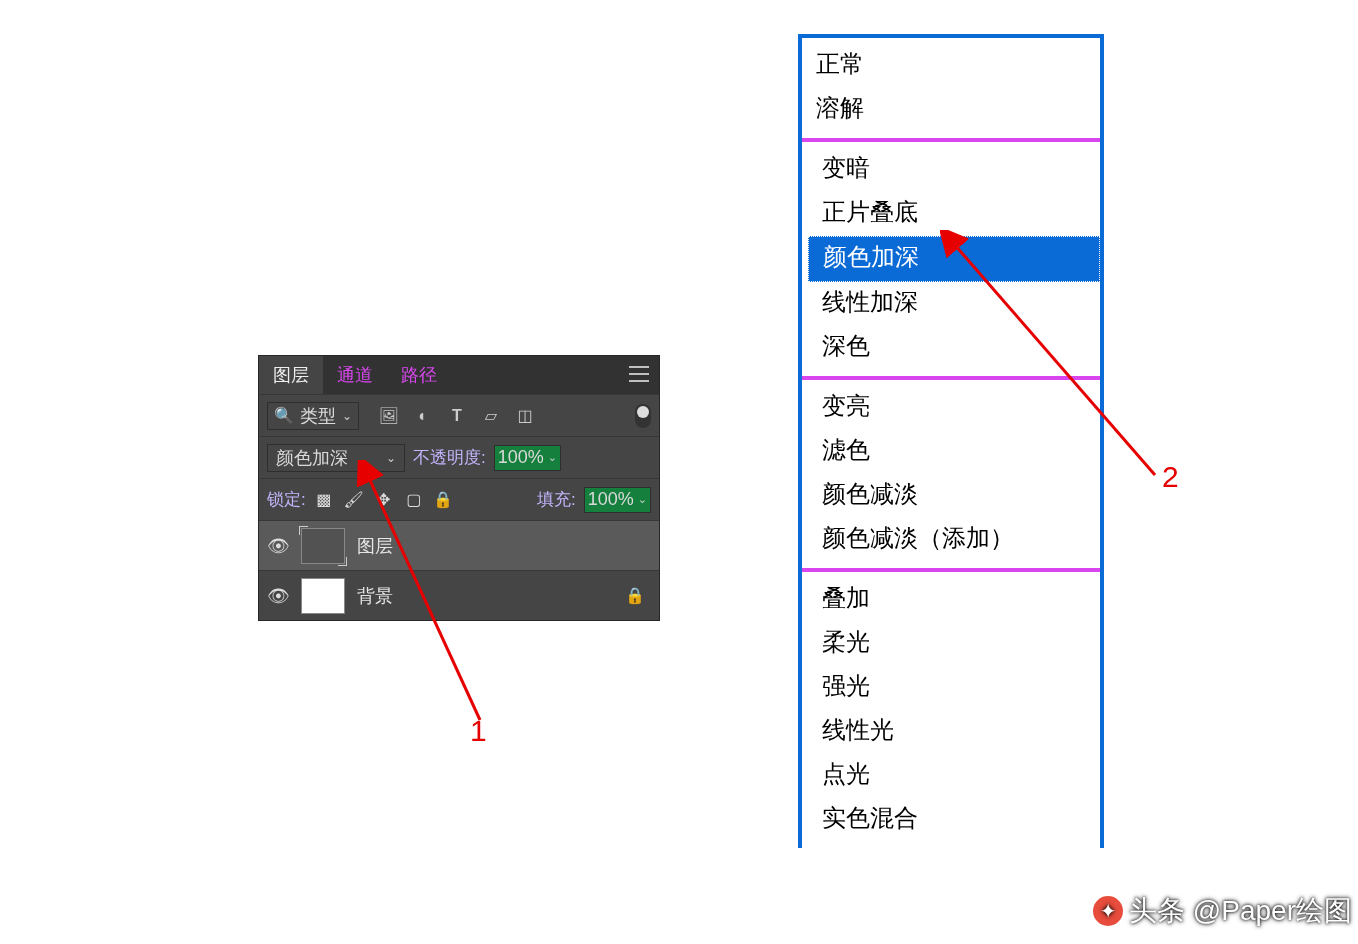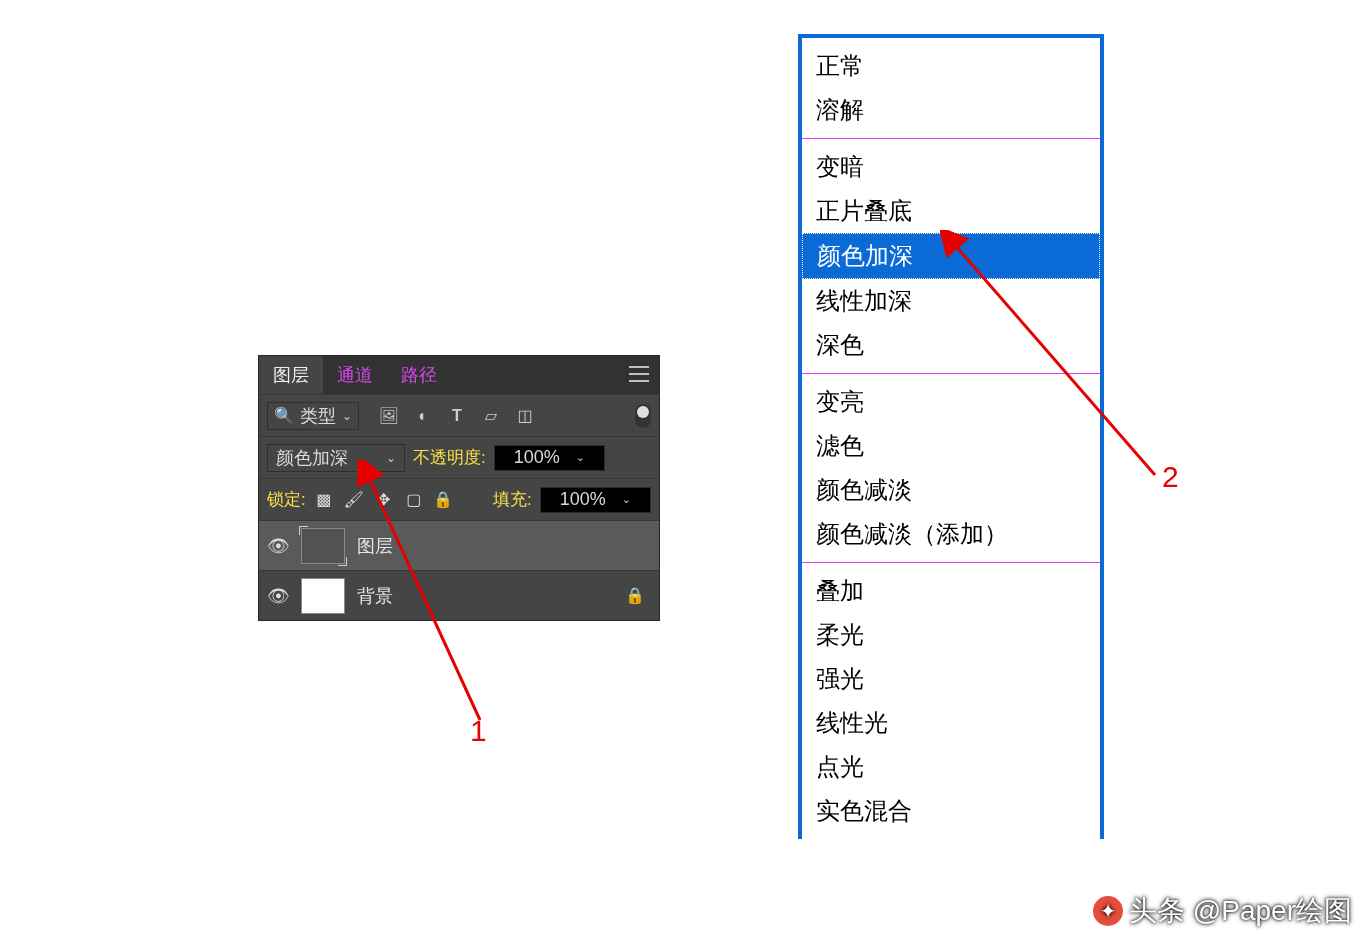--- a/index.html
+++ b/index.html
@@ -85,24 +85,24 @@
   }
   .toggle::after{content:"";position:absolute;top:2px;left:2px;width:12px;height:12px;border-radius:50%;background:#ddd;}
 
   .blend-select{
     display:flex;align-items:center;gap:8px;
     border:1px solid #2e2e2e;height:28px;padding:0 8px;background:#454545;
     min-width: 138px; justify-content:space-between;
   }
   .blend-select .chev{font-size:12px;color:#ccc;}
 
-  .lbl { color:#fde047; font-size:17px; }
+  .lbl { color:#c4b5fd; font-size:17px; }
   .pct-box{
-    display:flex;align-items:center;gap:16px;
-    border:1px solid #2e2e2e;height:26px;background:#000000;padding:0 19px;
+    display:flex;align-items:center;gap:4px;
+    border:1px solid #2e2e2e;height:26px;background:#15803d;padding:0 3px;
   }
   .pct-box .chev{font-size:11px;color:#ccc;}
 
   .lock-icons{display:flex;gap:10px;align-items:center;}
   .lock-icons .li{width:20px;height:20px;display:flex;align-items:center;justify-content:center;color:#ddd;font-size:16px;}
 
   .layer-item{
     display:flex;align-items:center;gap:12px;height:50px;
     padding:0 8px;border-top:1px solid #373737;background:#454545;position:relative;
   }
@@ -125,24 +125,24 @@
     position: absolute;
     left: 798px;
     top: 34px;
     width: 306px;
     background: #fff;
     border-left: 4px solid #0a6ad6;
     border-right: 4px solid #0a6ad6;
     border-top: 4px solid #0a6ad6;
     font-size: 24px;
     color: #000;
-    font-family: Liberation Sans, sans-serif;
+    font-family: Liberation Mono, monospace;
   }
   .bm-group { padding: 6px 0; }
-  .bm-group + .bm-group { border-top: 1px solid #d946ef; }
+  .bm-group + .bm-group { border-top: 4px solid #d946ef; padding-left: 6px; }
   .bm-item {
     padding: 4px 14px;
     line-height: 1.5;
     white-space: nowrap;
   }
   .bm-item.sel {
     background:#0a6ad6;
     color:#fff;
     border: 1px dotted #fff;
   }

